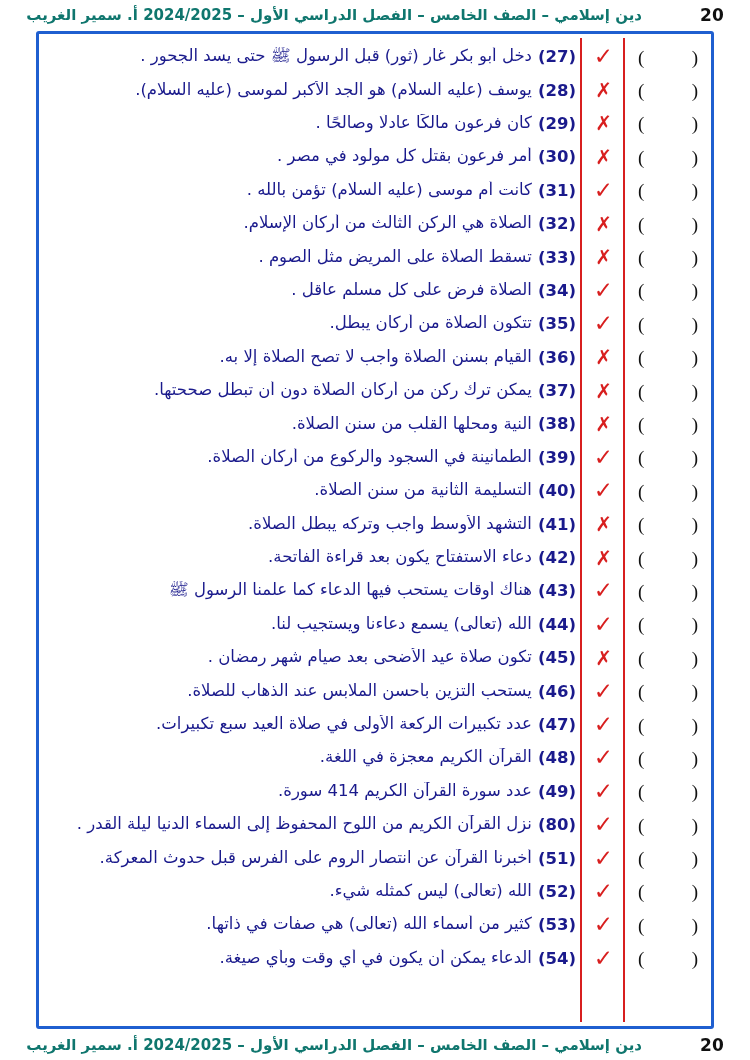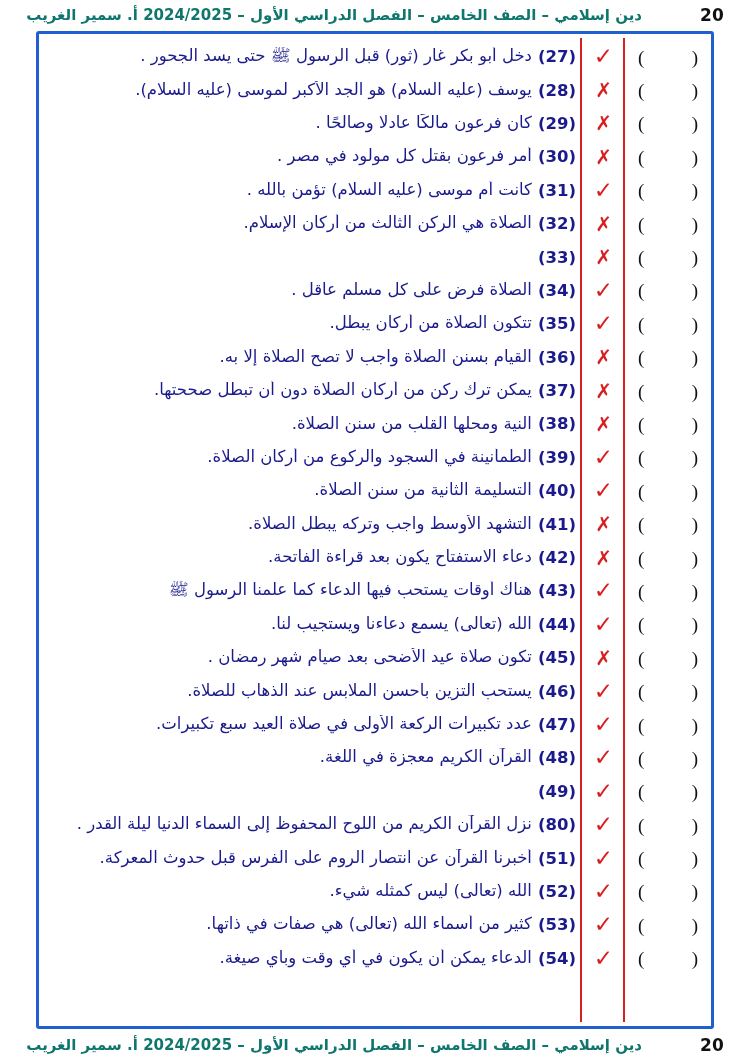--- a/index.html
+++ b/index.html
@@ -226,20 +226,21 @@
           </div>
         </div>
         <div class="row">
           <div class="cell-paren">
             <span class="paren-r">(</span>
             <span class="paren-l">)</span>
           </div>
           <div class="cell-mark mark-cross">✗</div>
           <div class="cell-text">
             <span class="num">(33)</span>
+            <span class="stmt">تسقط الصلاة على المريض مثل الصوم .</span>
           </div>
         </div>
         <div class="row">
           <div class="cell-paren">
             <span class="paren-r">(</span>
             <span class="paren-l">)</span>
           </div>
           <div class="cell-mark mark-check">✓</div>
           <div class="cell-text">
             <span class="num">(34)</span>
@@ -401,20 +402,21 @@
           </div>
         </div>
         <div class="row">
           <div class="cell-paren">
             <span class="paren-r">(</span>
             <span class="paren-l">)</span>
           </div>
           <div class="cell-mark mark-check">✓</div>
           <div class="cell-text">
             <span class="num">(49)</span>
+            <span class="stmt">عدد سورة القرآن الكريم 414 سورة.</span>
           </div>
         </div>
         <div class="row">
           <div class="cell-paren">
             <span class="paren-r">(</span>
             <span class="paren-l">)</span>
           </div>
           <div class="cell-mark mark-check">✓</div>
           <div class="cell-text">
             <span class="num">(80)</span>

